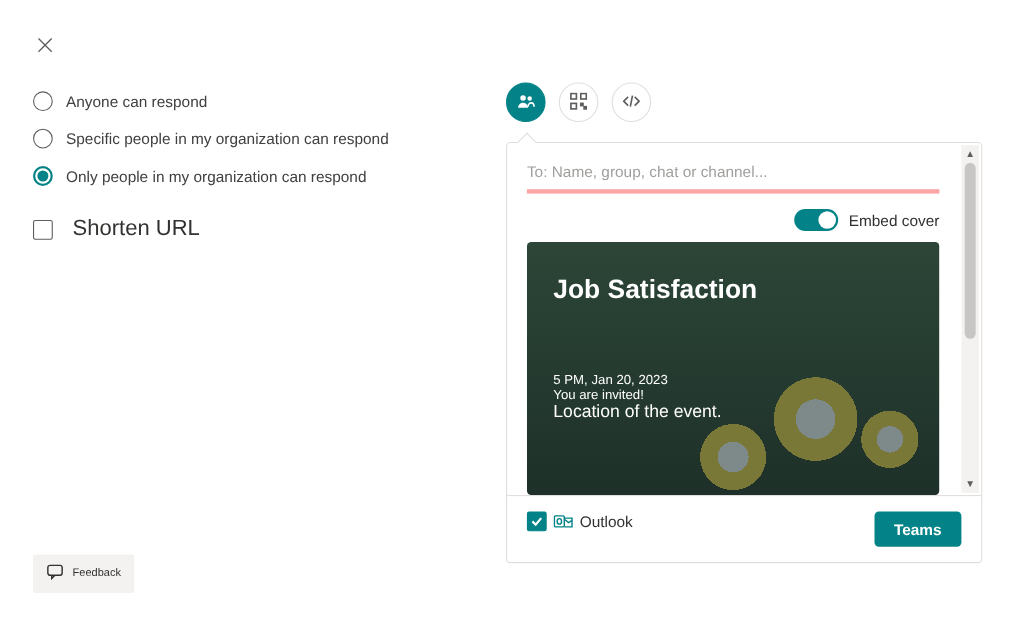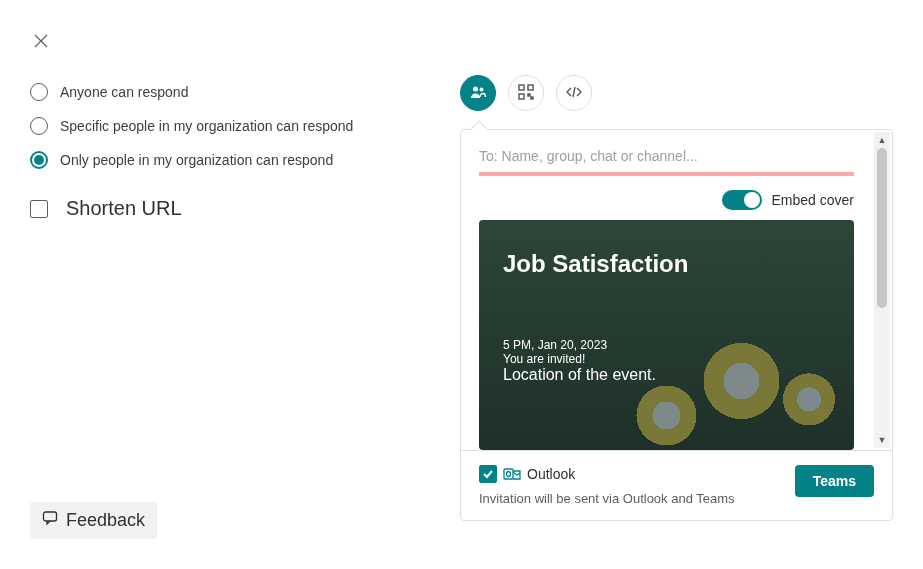--- a/index.html
+++ b/index.html
@@ -125,21 +125,21 @@
       position: absolute;
       bottom: 30px;
       left: 30px;
       display: flex;
       align-items: center;
       gap: 8px;
       background: #f3f2f1;
       border: none;
       padding: 8px 12px;
       border-radius: 2px;
-      font-size: 18px;
+      font-size: 10px;
       cursor: pointer;
       color: #323130;
     }
 
     .tab-row {
       display: flex;
       gap: 12px;
       margin-bottom: 18px;
     }
     .tab-btn {
@@ -399,21 +399,20 @@
               <span class="app-icon">
                 <svg width="18" height="18" viewBox="0 0 18 18" fill="none" stroke="currentColor" stroke-width="1.3">
                     <rect x="1" y="4" width="9" height="10" rx="1"></rect>
                     <ellipse cx="5.5" cy="9" rx="2" ry="2.5"></ellipse>
                     <path d="M10 6 h7 v8 h-7 M10 7 l4 3 l3-2"></path>
                   </svg>
               </span>
               <span class="app-label">Outlook</span>
             </div>
           </div>
-          <div class="footer-note">Invitation will be sent via Outlook and Teams</div>
         </div>
         <button class="send-btn">Teams</button>
       </div>
     </div>
   </div>
 </div>
 
 <button class="feedback-btn">
   <span>
     <svg width="16" height="16" viewBox="0 0 16 16" fill="none" stroke="currentColor" stroke-width="1.3">

